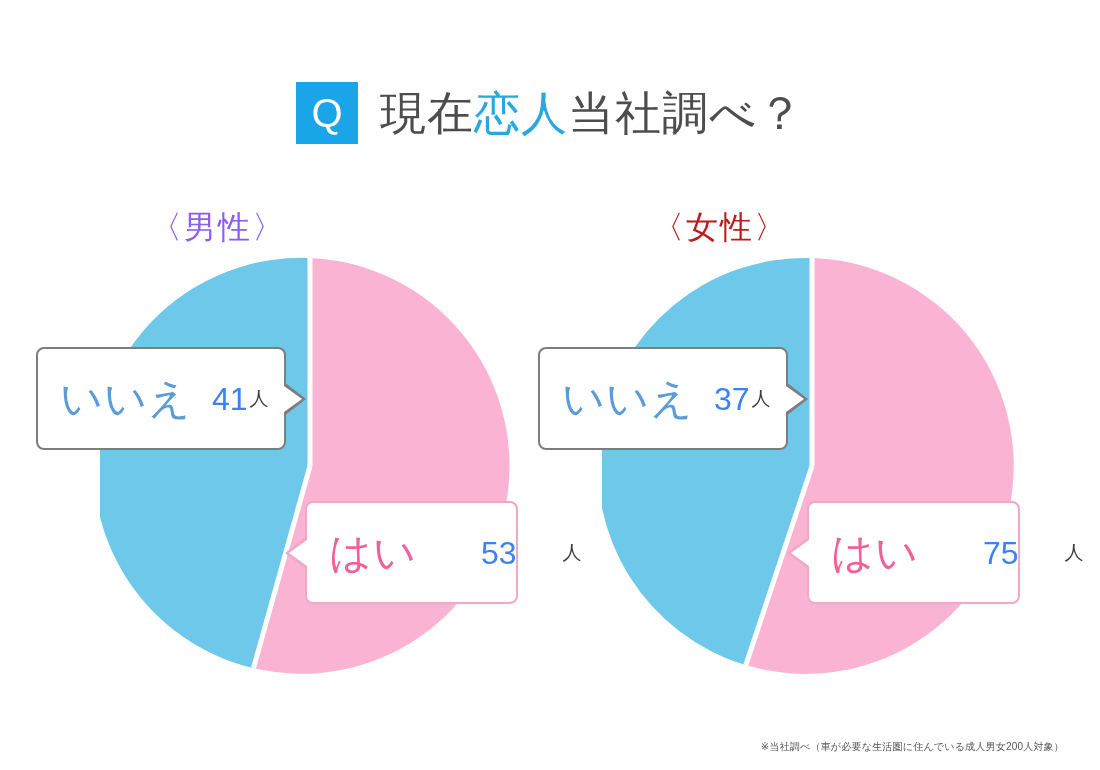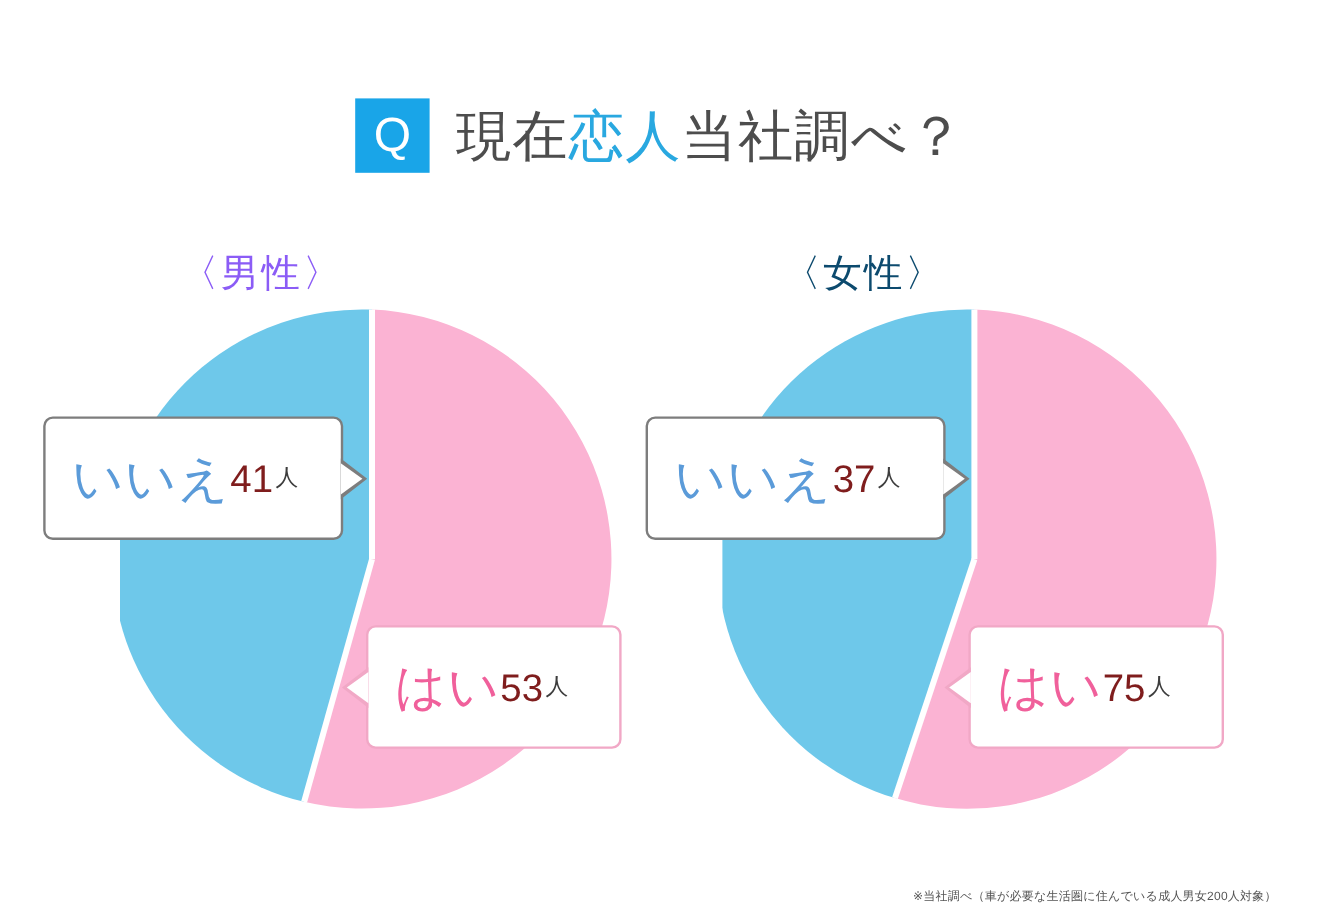--- a/index.html
+++ b/index.html
@@ -65,21 +65,21 @@
     position: absolute;
     top: 0;
     left: 0;
     width: 320px;
     text-align: center;
     font-size: 32px;
     letter-spacing: 2px;
     font-weight: 400;
   }
   .gender-male   { color: #8b5cf6; }
-  .gender-female { color: #0c4a6e; }
+  .gender-female { color: #b91c1c; }
 
   .pie-wrap {
     position: absolute;
     top: 50px;
     left: 42px;
     width: 420px;
     height: 420px;
   }
   .pie-wrap svg { display: block; }
 
@@ -96,22 +96,22 @@
     white-space: nowrap;
   }
   .callout .ans {
     font-size: 42px;
     line-height: 1;
     letter-spacing: 1px;
   }
   .callout .num {
     font-size: 32px;
     line-height: 1;
-    color: #7f1d1d;
-    margin-left: 0;
+    color: #3b82f6;
+    margin-left: 20px;
   }
   .callout .unit {
     font-size: 19px;
     line-height: 1;
     color: #3d3d3d;
     margin-left: 2px;
   }
 
   
   .callout::before,
@@ -165,21 +165,21 @@
     top: 50%;
     left: -18px;
     margin-top: -13px;
     border-top: 13px solid transparent;
     border-bottom: 13px solid transparent;
     border-right: 18px solid #ffffff;
   }
 
   
   .pos-no  { left: -22px;  top: 141px; }
-  .pos-yes { left: 247px;  top: 315px; }
+  .pos-yes { left: 247px;  top: 295px; gap: 44px; }
 
   
   .footnote {
     position: absolute;
     right: 36px;
     bottom: 16px;
     font-size: 10px;
     color: #555555;
     letter-spacing: 0.2px;
     white-space: nowrap;

